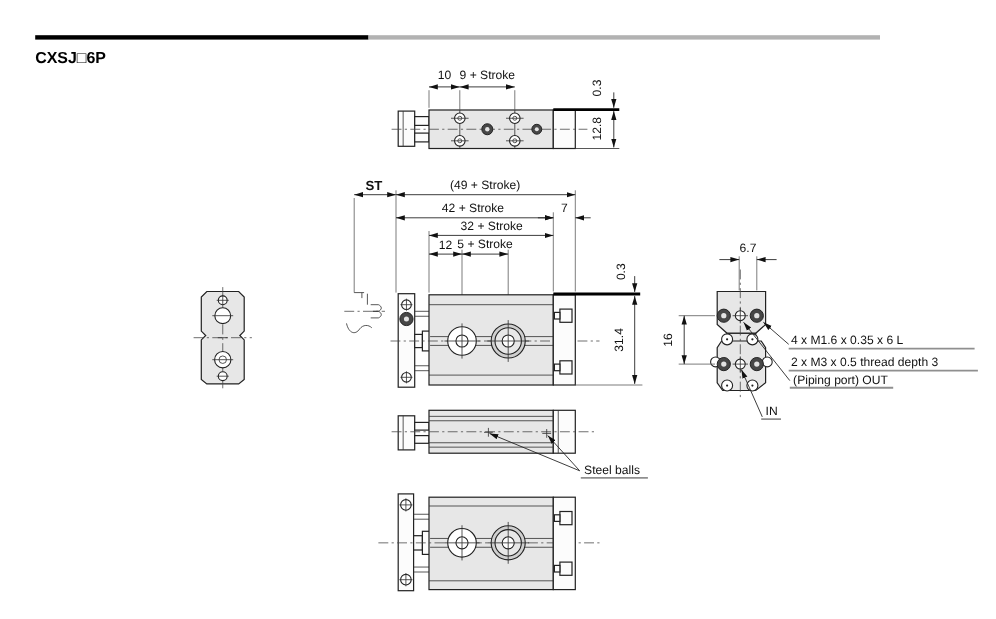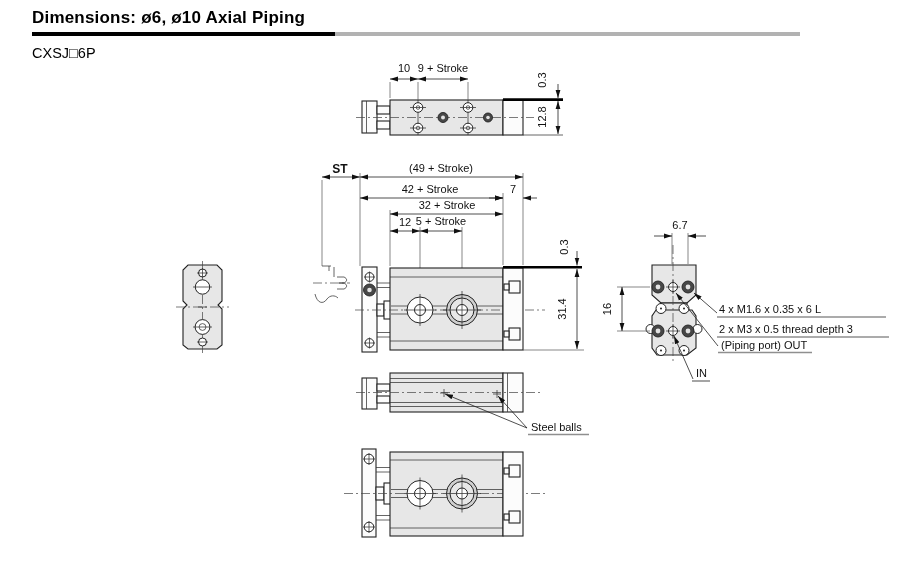--- a/index.html
+++ b/index.html
@@ -1,42 +1,41 @@
 <!DOCTYPE html>
 <html><head>
 <meta charset="utf-8">
 <style>
   html,body{margin:0;padding:0;background:#ffffff;}
   .page{position:relative;width:905px;height:563px;background:#fff;overflow:hidden;
         font-family:"Liberation Sans",sans-serif;}
   .title{position:absolute;left:32px;top:8px;font-size:17px;font-weight:bold;color:#000;letter-spacing:.2px;}
   .rule-black{position:absolute;left:32px;top:32px;width:303px;height:4px;background:#000;}
   .rule-gray{position:absolute;left:335px;top:32px;width:465px;height:4px;background:#b2b2b2;}
-  .model{position:absolute;left:32px;top:45px;font-size:14.5px;font-weight:normal;color:#000;}
+  .model{position:absolute;left:32px;top:45px;font-size:14.5px;font-weight:bold;color:#000;}
   svg{position:absolute;left:0;top:0;}
   .thin{stroke:#333;stroke-width:.75;fill:none;}
   .dim{stroke:#222;stroke-width:.8;fill:none;}
   .ext{stroke:#555;stroke-width:.7;fill:none;}
   .cl{stroke:#444;stroke-width:.7;fill:none;stroke-dasharray:9 3 2 3;}
   .body{fill:#e7e7e7;stroke:#222;stroke-width:1.1;}
   .white{fill:#fcfcfc;stroke:#222;stroke-width:1.1;}
   .hub{fill:#fff;stroke:#222;stroke-width:1;}
   .dk{fill:#474747;stroke:#222;stroke-width:.9;}
   .dkc{fill:#e3e3e3;stroke:none;}
   .thk{stroke:#000;stroke-width:2.6;fill:none;}
   .gl{stroke:#8f8f8f;stroke-width:1.6;fill:none;}
   .txt{font:11px "Liberation Sans",sans-serif;fill:#111;}
   .txtb{font:bold 12px "Liberation Sans",sans-serif;fill:#111;}
 </style>
 </head>
 <body>
 
 <div class="page">
 
-  <div class="title">Dimensions: ø6, ø10 Axial Piping</div>
   <div class="rule-black"></div>
   <div class="rule-gray"></div>
   <div class="model">CXSJ□6P</div>
 
   <svg width="905" height="563" viewBox="0 0 905 563">
     <defs>
       <marker id="arr" markerWidth="9" markerHeight="7" refX="8" refY="3" orient="auto-start-reverse" markerUnits="userSpaceOnUse">
         <path d="M0,0.6 L8,3 L0,5.4 Z" fill="#111"></path>
       </marker>
     </defs>

